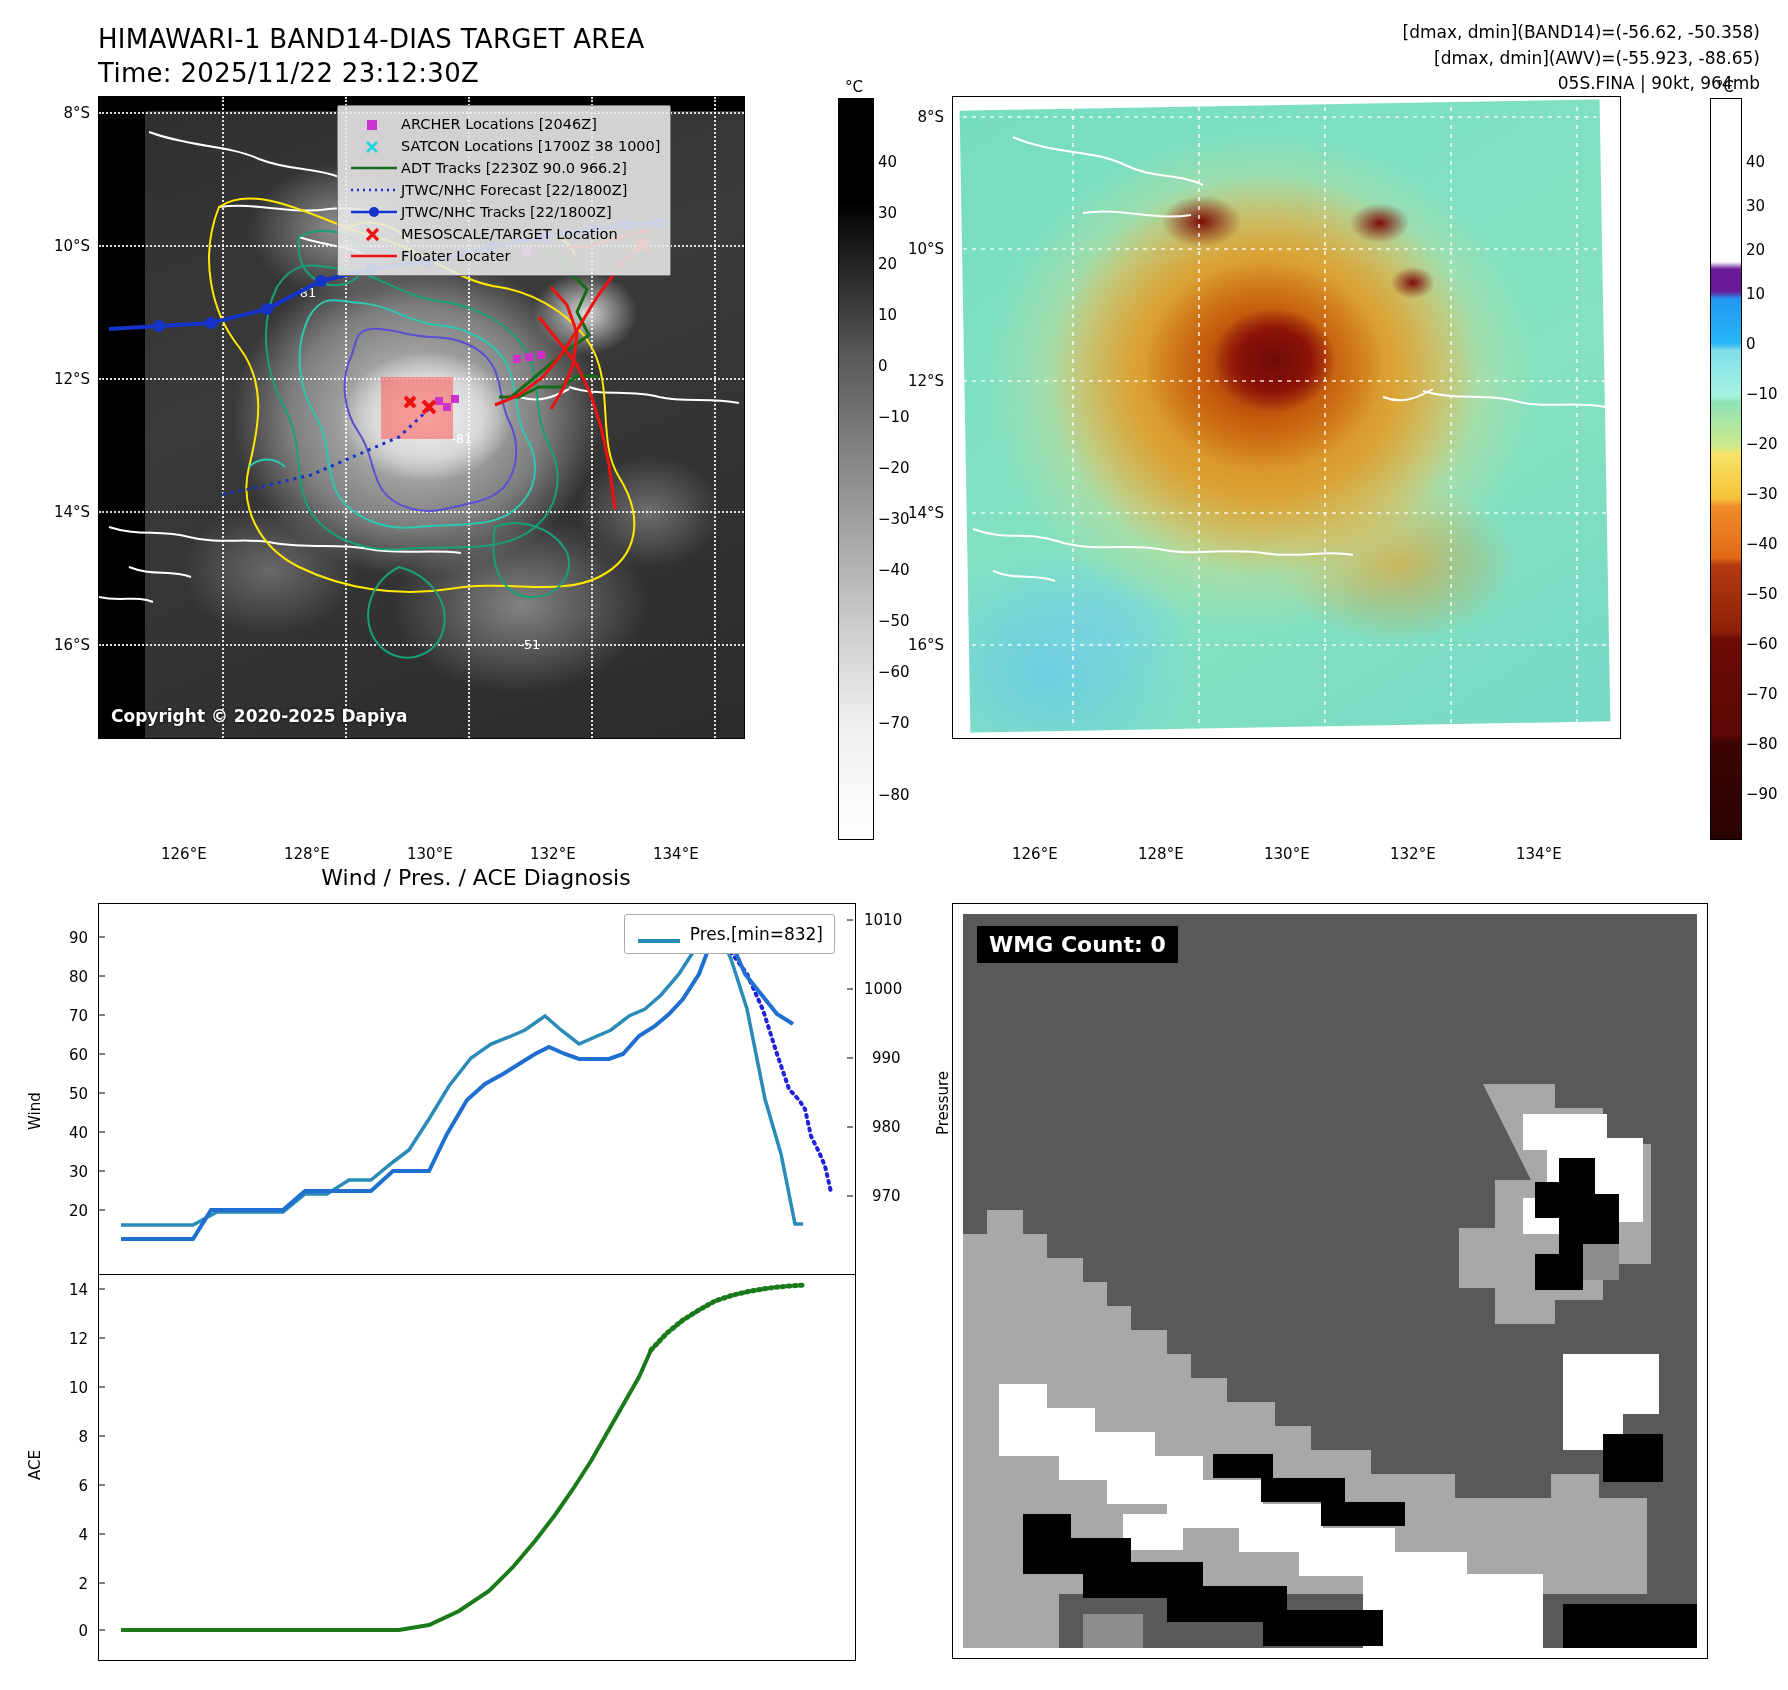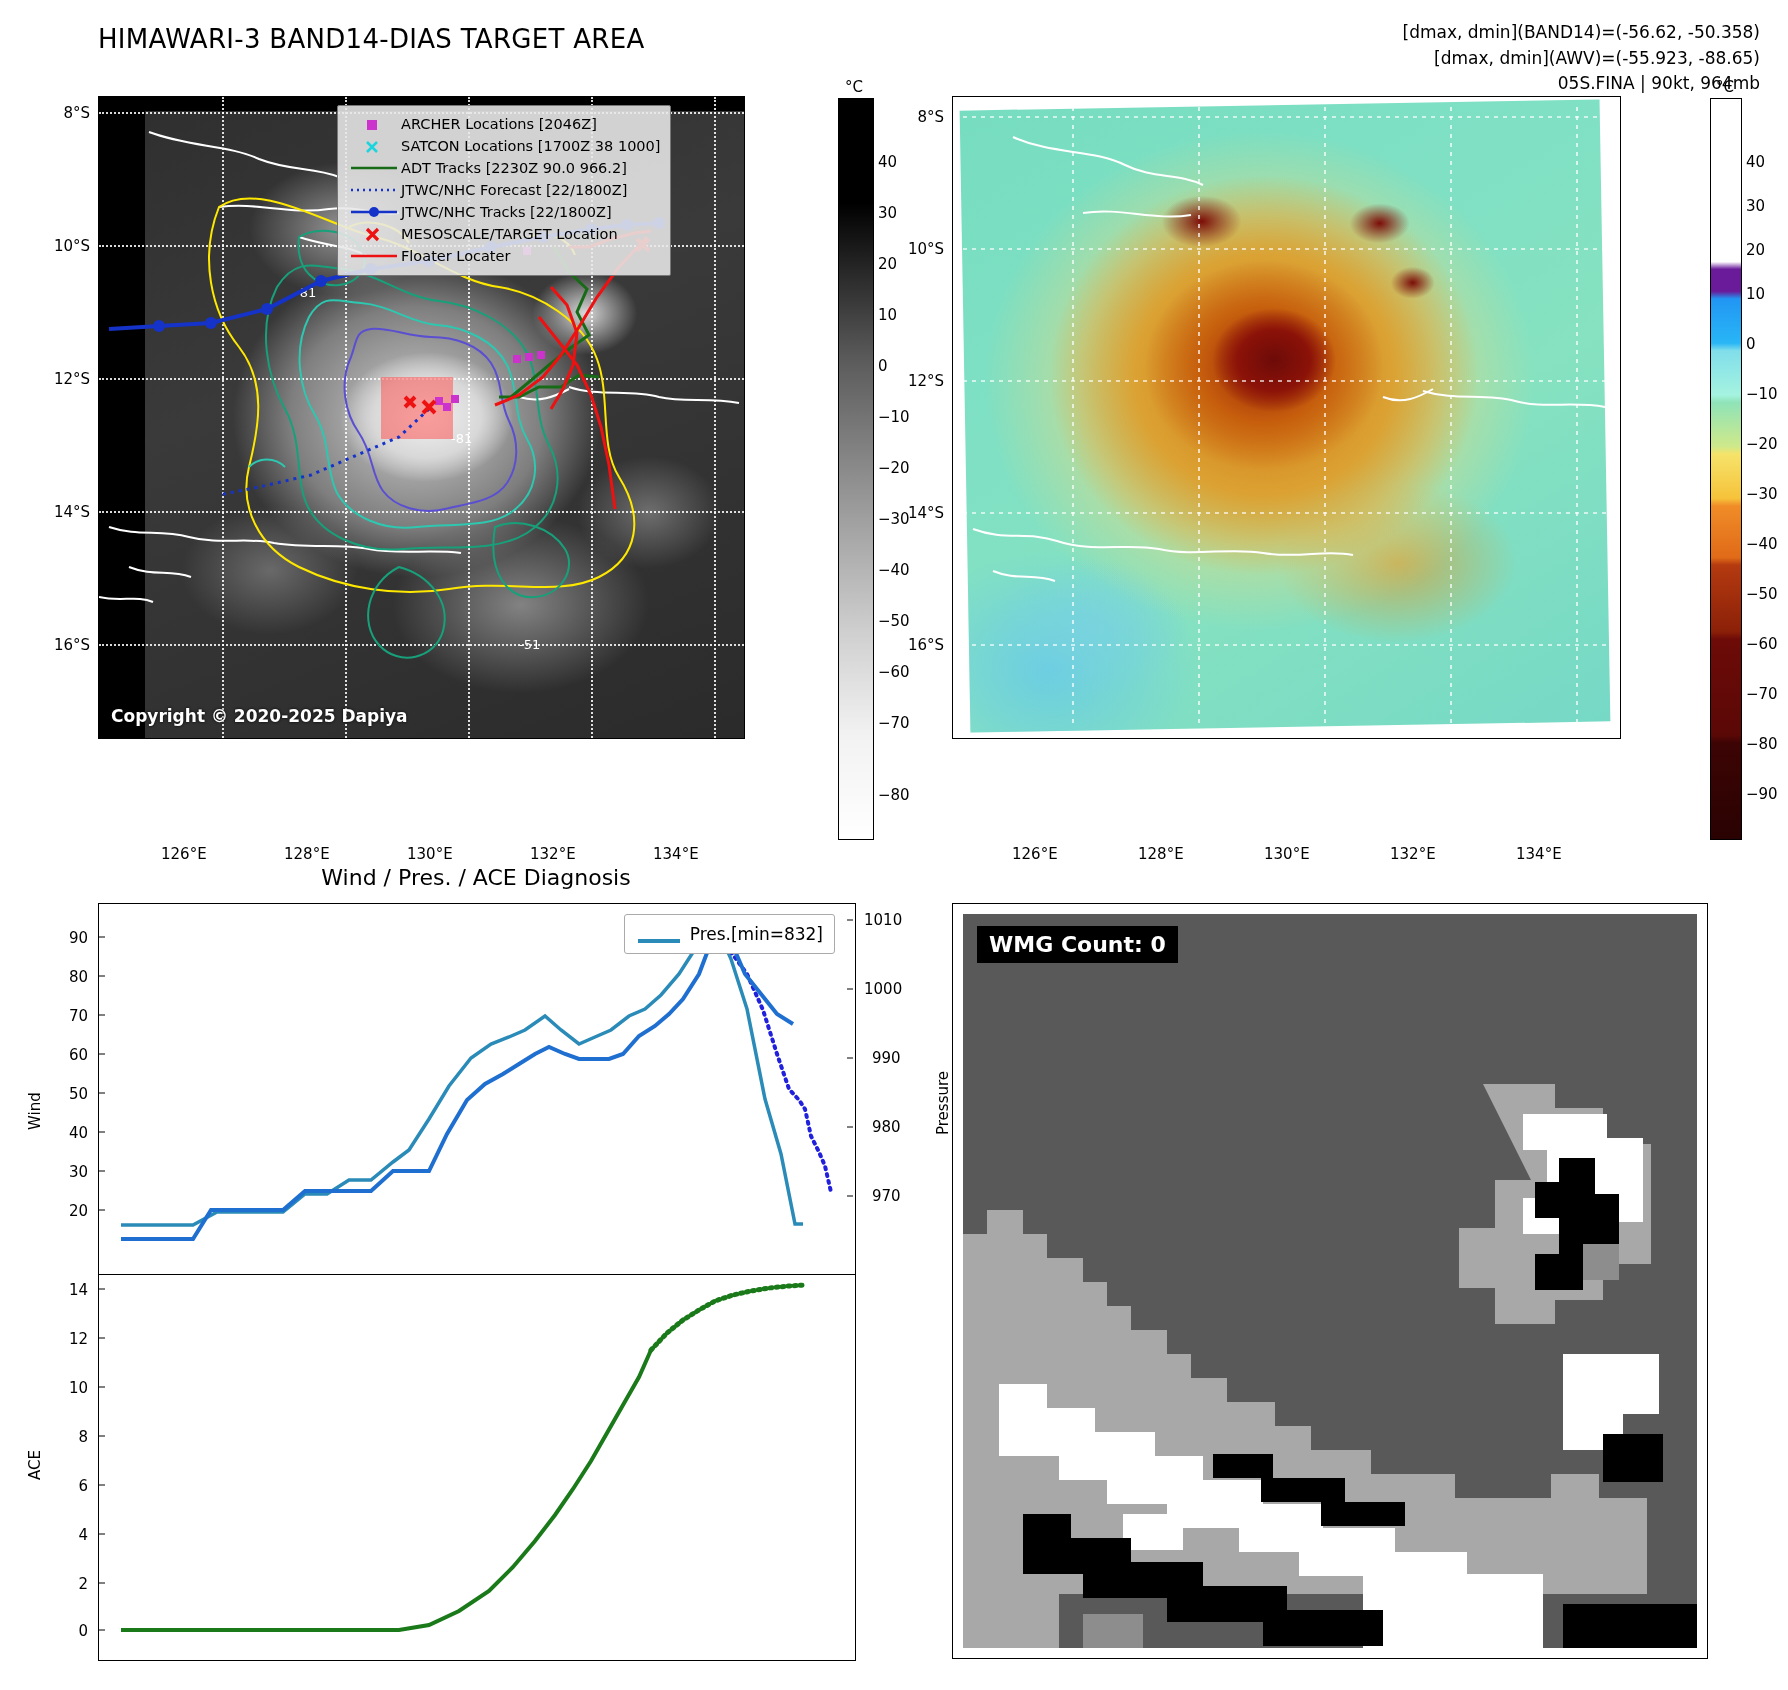--- a/index.html
+++ b/index.html
@@ -74,21 +74,22 @@
   
   #p5{left:952px;top:903px;width:756px;height:756px;border:1px solid #000;background:#fff;padding:10px;box-sizing:border-box;}
   #p5inner{position:relative;width:100%;height:100%;background:#595959;overflow:hidden;}
   #wmgbadge{position:absolute;left:14px;top:12px;background:#000;color:#fff;font-size:22px;font-weight:bold;padding:6px 12px;z-index:5;}
   svg{display:block;}
 </style>
 </head>
 <body>
 
 <div id="title">
-  <div>HIMAWARI-3 BAND14-DIAS TARGET AREA</div>
+  <div>HIMAWARI-1 BAND14-DIAS TARGET AREA</div>
+  <div>Time: 2025/11/22 23:12:30Z</div>
 </div>
 <div id="hdr-right">
   <div>[dmax, dmin](BAND14)=(-56.62, -50.358)</div>
   <div>[dmax, dmin](AWV)=(-55.923, -88.65)</div>
   <div>05S.FINA | 90kt, 964mb</div>
 </div>
 
 <div class="panel" id="p1">
   <div class="sat"></div>
   <div class="blackcorner"></div>

